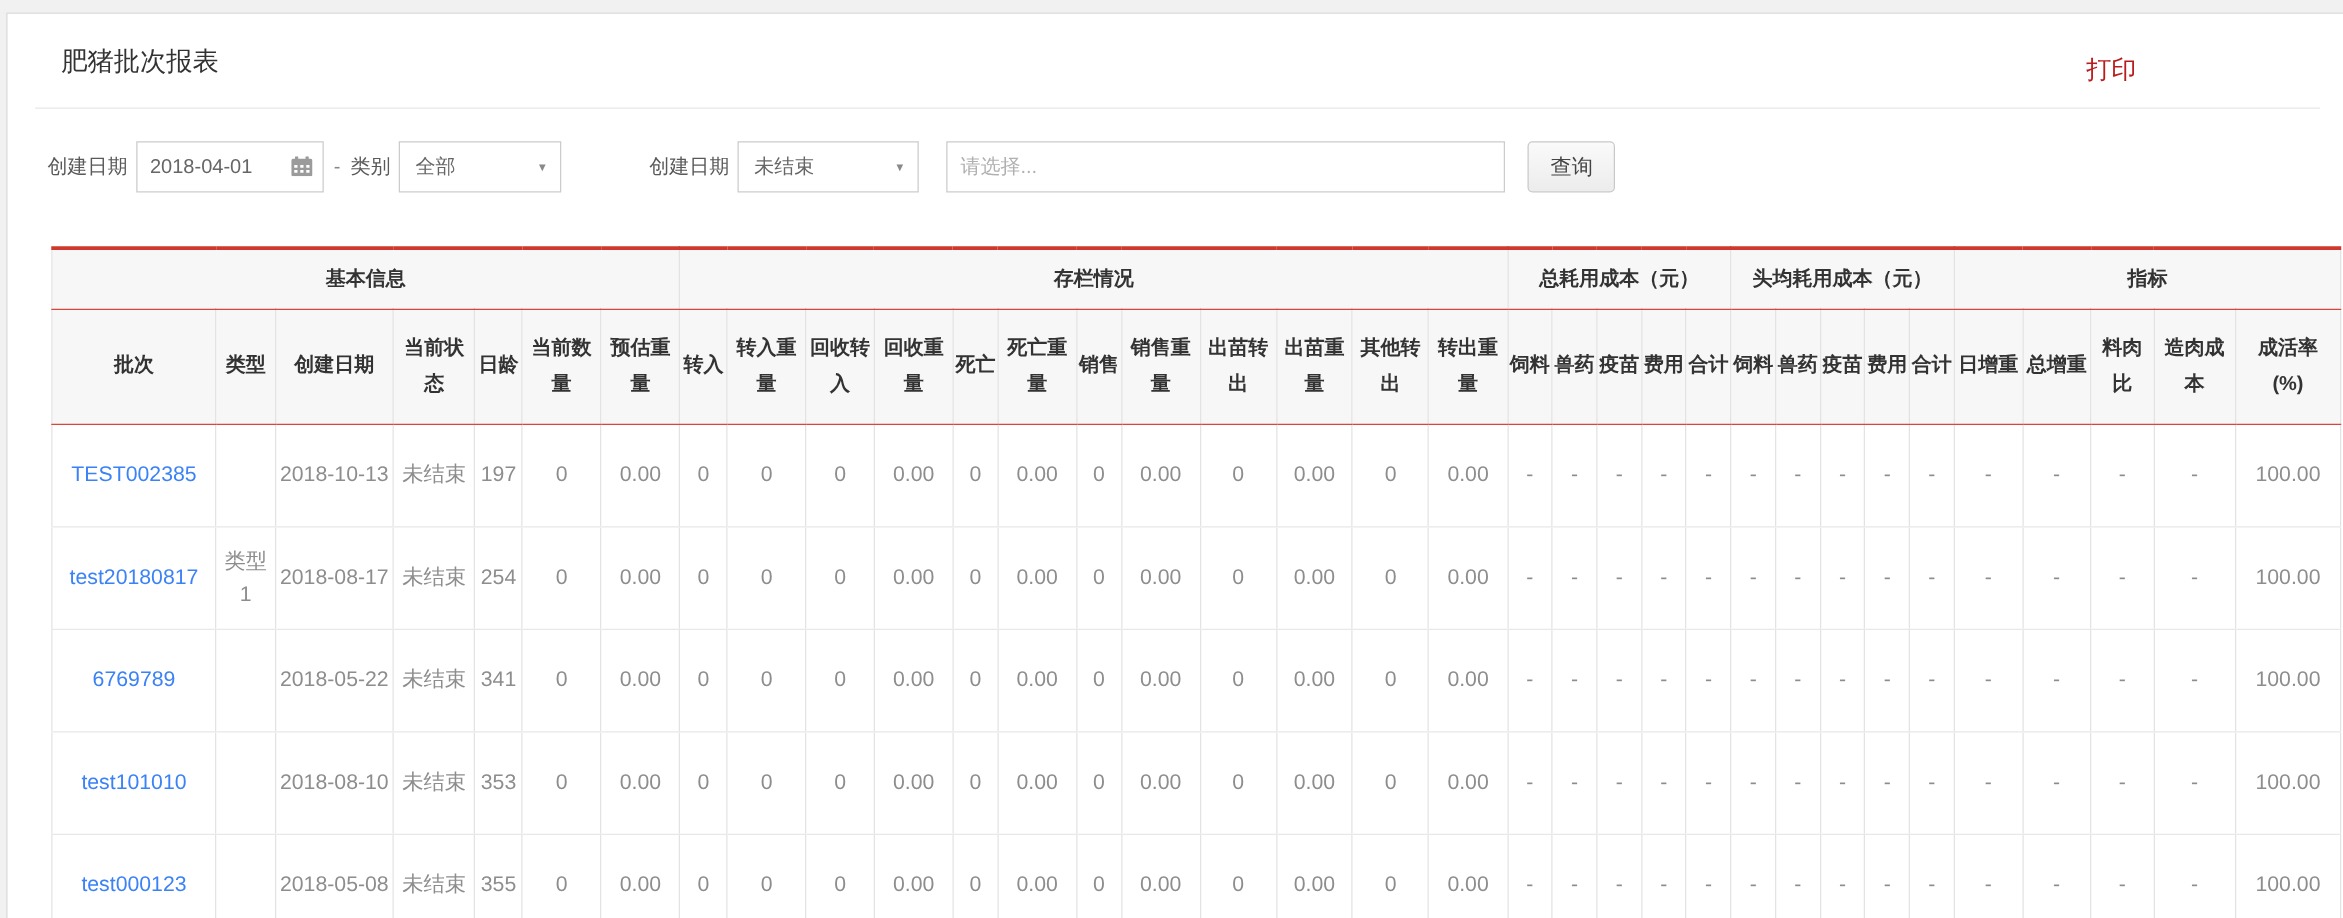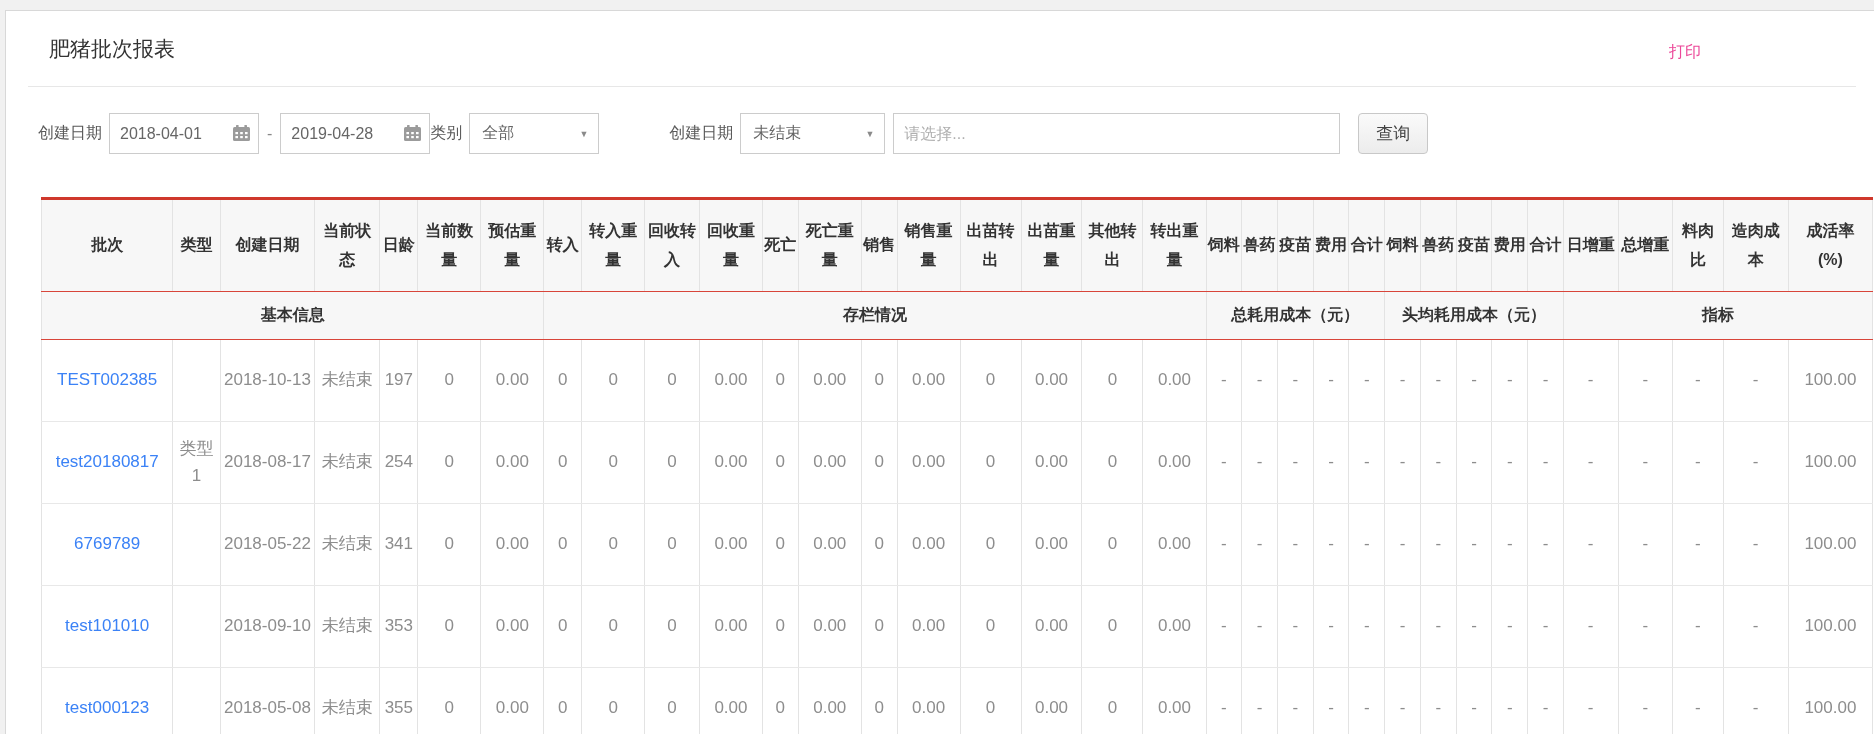--- a/index.html
+++ b/index.html
@@ -8,21 +8,21 @@
     background:#f1f1f1;
     font-family:"Liberation Sans","DejaVu Sans",sans-serif;
   }
   .panel{
     position:absolute;left:5px;top:10px;width:1880px;height:740px;
     background:#ffffff;border:1px solid #d8d8d8;box-sizing:border-box;
   }
   
   .title-row{position:relative;height:75px;display:flex;align-items:center;padding-left:43px}
   .page-title{font-size:21px;color:#333}
-  .print-link{position:absolute;left:1663px;top:31px;font-size:16px;color:#ec4899;cursor:pointer}
+  .print-link{position:absolute;left:1663px;top:31px;font-size:20px;color:#b91c1c;cursor:pointer}
   .divider{border-bottom:1px solid #e7e7e7;margin:0 28px 0 22px;height:0}
   
   .filters{display:flex;align-items:center;margin:26px 0 0 32px;height:41px;font-size:16px;color:#595959}
   .f-label{margin-right:7px;white-space:nowrap}
   .ml-lg{}
   .ml-md{margin-left:70px}
   .input-wrap{position:relative;display:flex;align-items:center}
   .text-input{
     box-sizing:border-box;height:41px;border:1px solid #cccccc;background:#fff;
     padding:0 10px;font-size:16px;color:#666;font-family:inherit;outline:none;
@@ -31,21 +31,21 @@
   .date-input{width:150px;}
   .cal-icon{position:absolute;right:9px;top:12px;width:17px;height:16px;cursor:pointer}
   .range-dash{margin:0 8px;color:#888}
   .select{
     box-sizing:border-box;position:relative;height:41px;border:1px solid #cccccc;background:#fff;
     display:flex;align-items:center;padding:0 28px 0 12px;cursor:pointer;color:#666;
   }
   .select .arrow{position:absolute;right:10px;top:15px;font-size:9px;color:#8a8a8a}
   .sel-category{width:130px}
   .sel-condition{width:145px}
-  .keyword-input{width:447px;margin-left:8px}
+  .keyword-input{width:447px;margin-left:22px}
   .search-btn{
     margin-left:18px;height:41px;width:70px;border:1px solid #c8c8c8;border-radius:4px;
     background:linear-gradient(#fafafa,#ececec);font-size:17px;color:#444;cursor:pointer;font-family:inherit;
   }
   
   .report-table{
     table-layout:fixed;border-collapse:collapse;margin:43px 0 0 35px;width:1832px;
     border-top:3px solid #cf382c;
     border-left:1px solid #e3e3e3;border-right:1px solid #e3e3e3;border-bottom:1px solid #e5e5e5;
   }
@@ -88,34 +88,20 @@
           <rect x="7.2" y="7" width="2.6" height="2.2" fill="#fff"></rect>
           <rect x="12" y="7" width="2.6" height="2.2" fill="#fff"></rect>
         <rect x="2.4" y="11" width="2.6" height="2.2" fill="#fff"></rect>
           <rect x="7.2" y="11" width="2.6" height="2.2" fill="#fff"></rect>
           <rect x="12" y="11" width="2.6" height="2.2" fill="#fff"></rect>
       </svg>
     </span>
 
     <span class="range-dash">-</span>
 
-    <span class="input-wrap">
-      <input class="text-input date-input" readonly="" value="2019-04-28" style="">
-      <svg class="cal-icon" viewBox="0 0 17 16">
-        <rect x="0" y="2" width="17" height="14" rx="1.5" fill="#9b9b9b"></rect>
-        <rect x="3" y="0" width="2.6" height="4.5" rx="0.6" fill="#9b9b9b"></rect>
-        <rect x="11.4" y="0" width="2.6" height="4.5" rx="0.6" fill="#9b9b9b"></rect>
-        <rect x="2.4" y="7" width="2.6" height="2.2" fill="#fff"></rect>
-          <rect x="7.2" y="7" width="2.6" height="2.2" fill="#fff"></rect>
-          <rect x="12" y="7" width="2.6" height="2.2" fill="#fff"></rect>
-        <rect x="2.4" y="11" width="2.6" height="2.2" fill="#fff"></rect>
-          <rect x="7.2" y="11" width="2.6" height="2.2" fill="#fff"></rect>
-          <rect x="12" y="11" width="2.6" height="2.2" fill="#fff"></rect>
-      </svg>
-    </span>
 
     <span class="f-label ml-lg">类别</span>
     <div class="select sel-category">
       <span>全部</span>
       <span class="arrow">▼</span>
     </div>
 
     <span class="f-label ml-md">创建日期</span>
     <div class="select sel-condition">
       <span>未结束</span>
@@ -158,20 +144,27 @@
         <col style="width: 1.95178%;">
         <col style="width: 1.95178%;">
         <col style="width: 1.95178%;">
         <col style="width: 2.98507%;">
         <col style="width: 2.98507%;">
         <col style="width: 2.75545%;">
         <col style="width: 3.55913%;">
         <col style="width: 4.59242%;">
       </colgroup>
       <thead>
+        <tr>
+          <th colspan="7" class="group-th">基本信息</th>
+          <th colspan="12" class="group-th">存栏情况</th>
+          <th colspan="5" class="group-th">总耗用成本（元）</th>
+          <th colspan="5" class="group-th">头均耗用成本（元）</th>
+          <th colspan="5" class="group-th">指标</th>
+        </tr>
         <tr>
           <th class="col-th">批次</th>
           <th class="col-th">类型</th>
           <th class="col-th">创建日期</th>
           <th class="col-th">当前状态</th>
           <th class="col-th">日龄</th>
           <th class="col-th">当前数量</th>
           <th class="col-th">预估重量</th>
           <th class="col-th">转入</th>
           <th class="col-th">转入重量</th>
@@ -195,27 +188,20 @@
           <th class="col-th">疫苗</th>
           <th class="col-th">费用</th>
           <th class="col-th">合计</th>
           <th class="col-th">日增重</th>
           <th class="col-th">总增重</th>
           <th class="col-th">料肉比</th>
           <th class="col-th">造肉成本</th>
           <th class="col-th">成活率
 (%)</th>
         </tr>
-        <tr>
-          <th colspan="7" class="group-th">基本信息</th>
-          <th colspan="12" class="group-th">存栏情况</th>
-          <th colspan="5" class="group-th">总耗用成本（元）</th>
-          <th colspan="5" class="group-th">头均耗用成本（元）</th>
-          <th colspan="5" class="group-th">指标</th>
-        </tr>
       </thead>
       <tbody>
         <tr>
           <td><a class="batch-link">TEST002385</a></td>
           <td></td>
           <td>2018-10-13</td>
           <td>未结束</td>
           <td>197</td>
           <td>0</td>
           <td>0.00</td>
@@ -315,21 +301,21 @@
           <td>-</td>
           <td>-</td>
           <td>-</td>
           <td>-</td>
           <td>-</td>
           <td>100.00</td>
         </tr>
         <tr>
           <td><a class="batch-link">test101010</a></td>
           <td></td>
-          <td>2018-09-10</td>
+          <td>2018-08-10</td>
           <td>未结束</td>
           <td>353</td>
           <td>0</td>
           <td>0.00</td>
           <td>0</td>
           <td>0</td>
           <td>0</td>
           <td>0.00</td>
           <td>0</td>
           <td>0.00</td>

